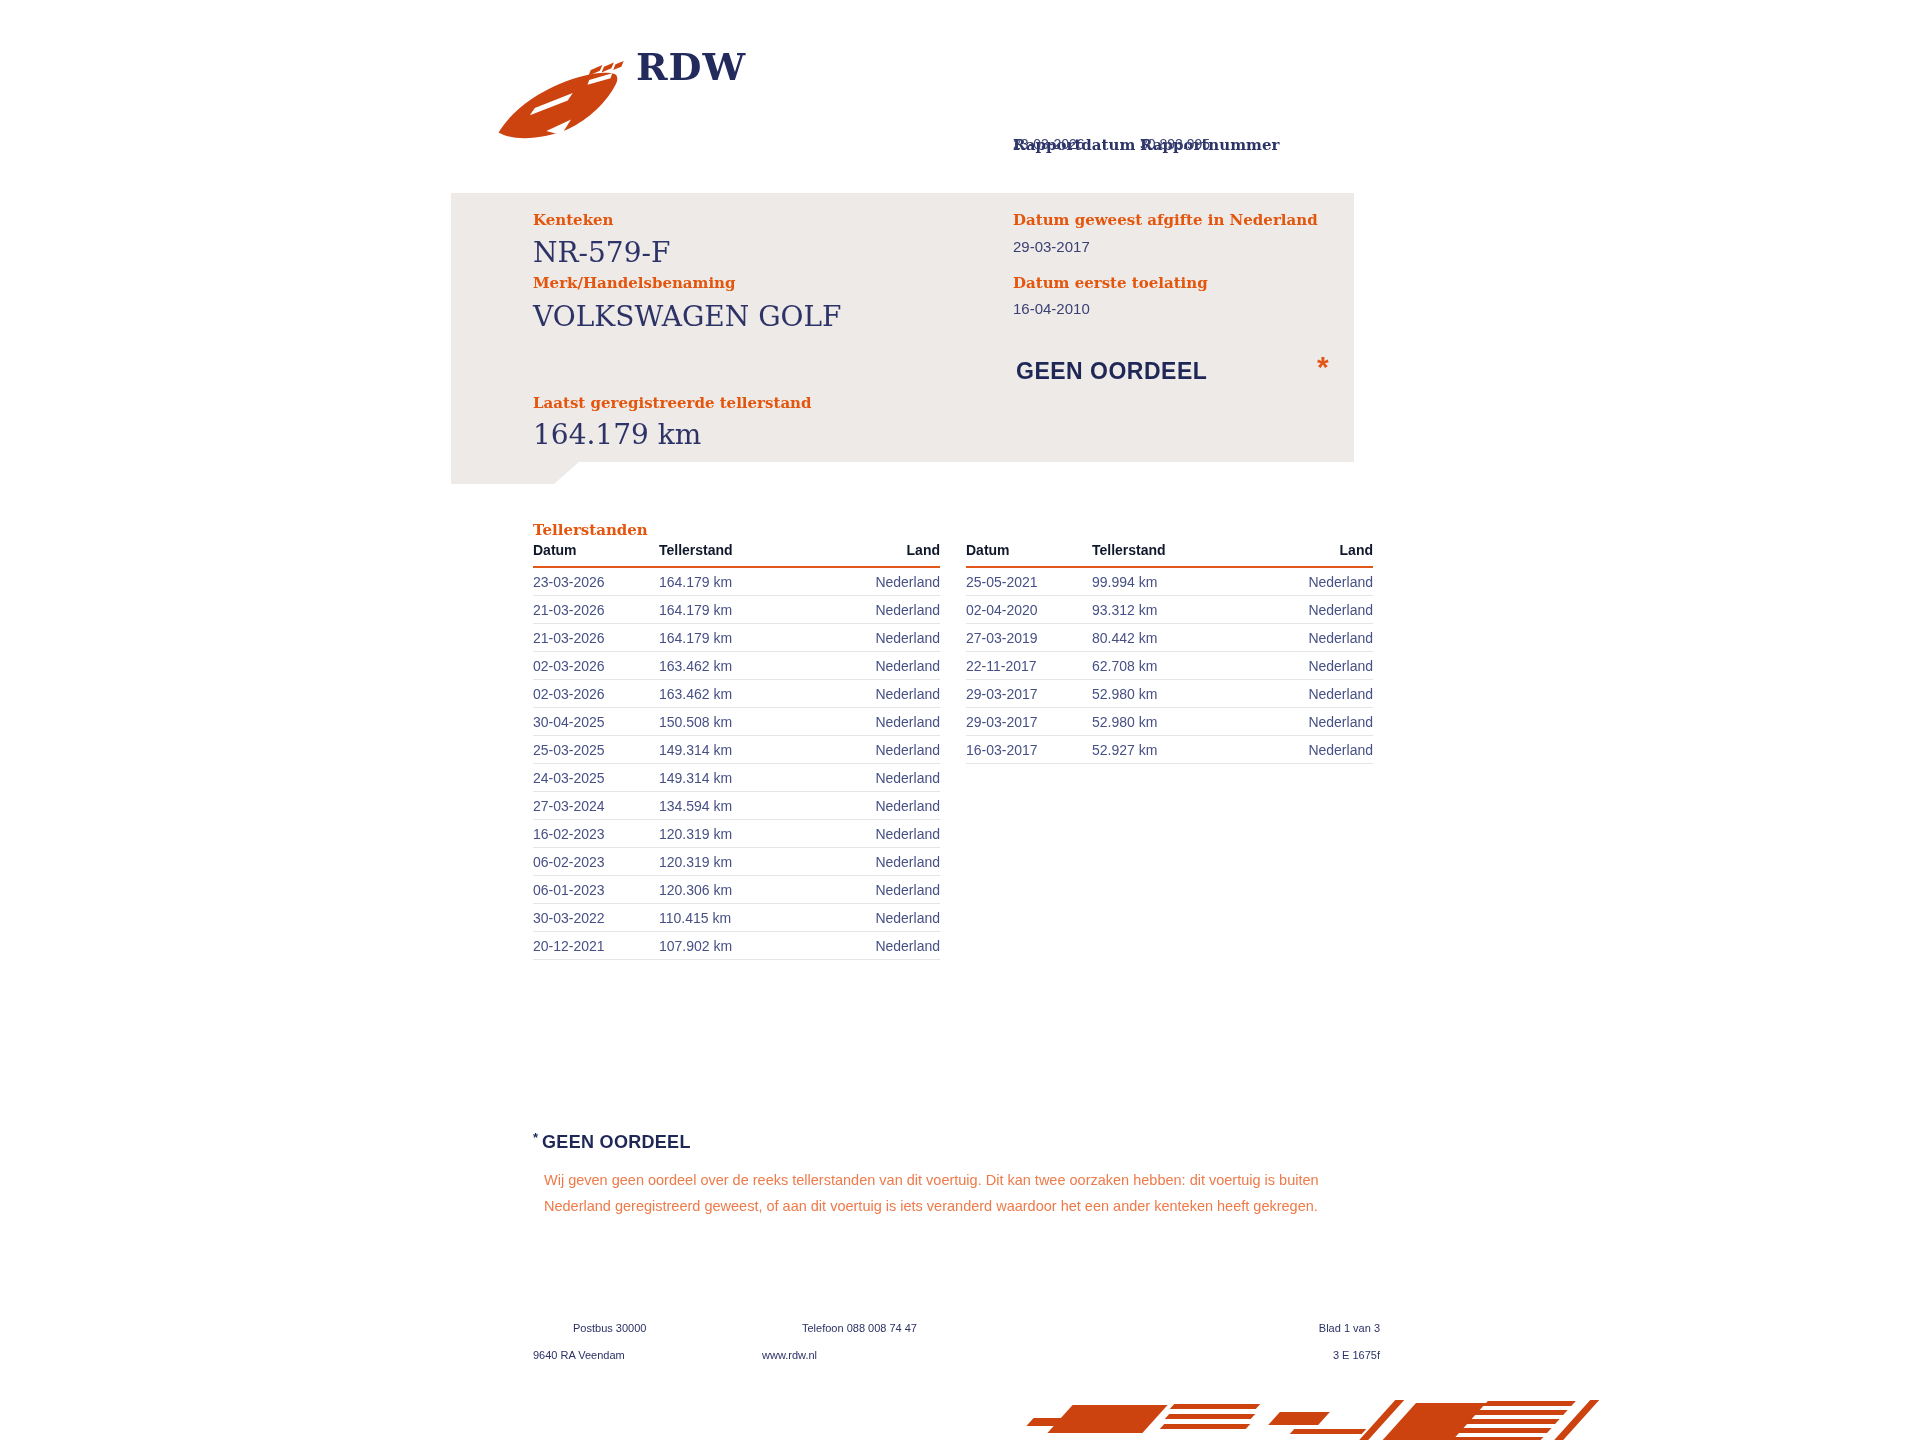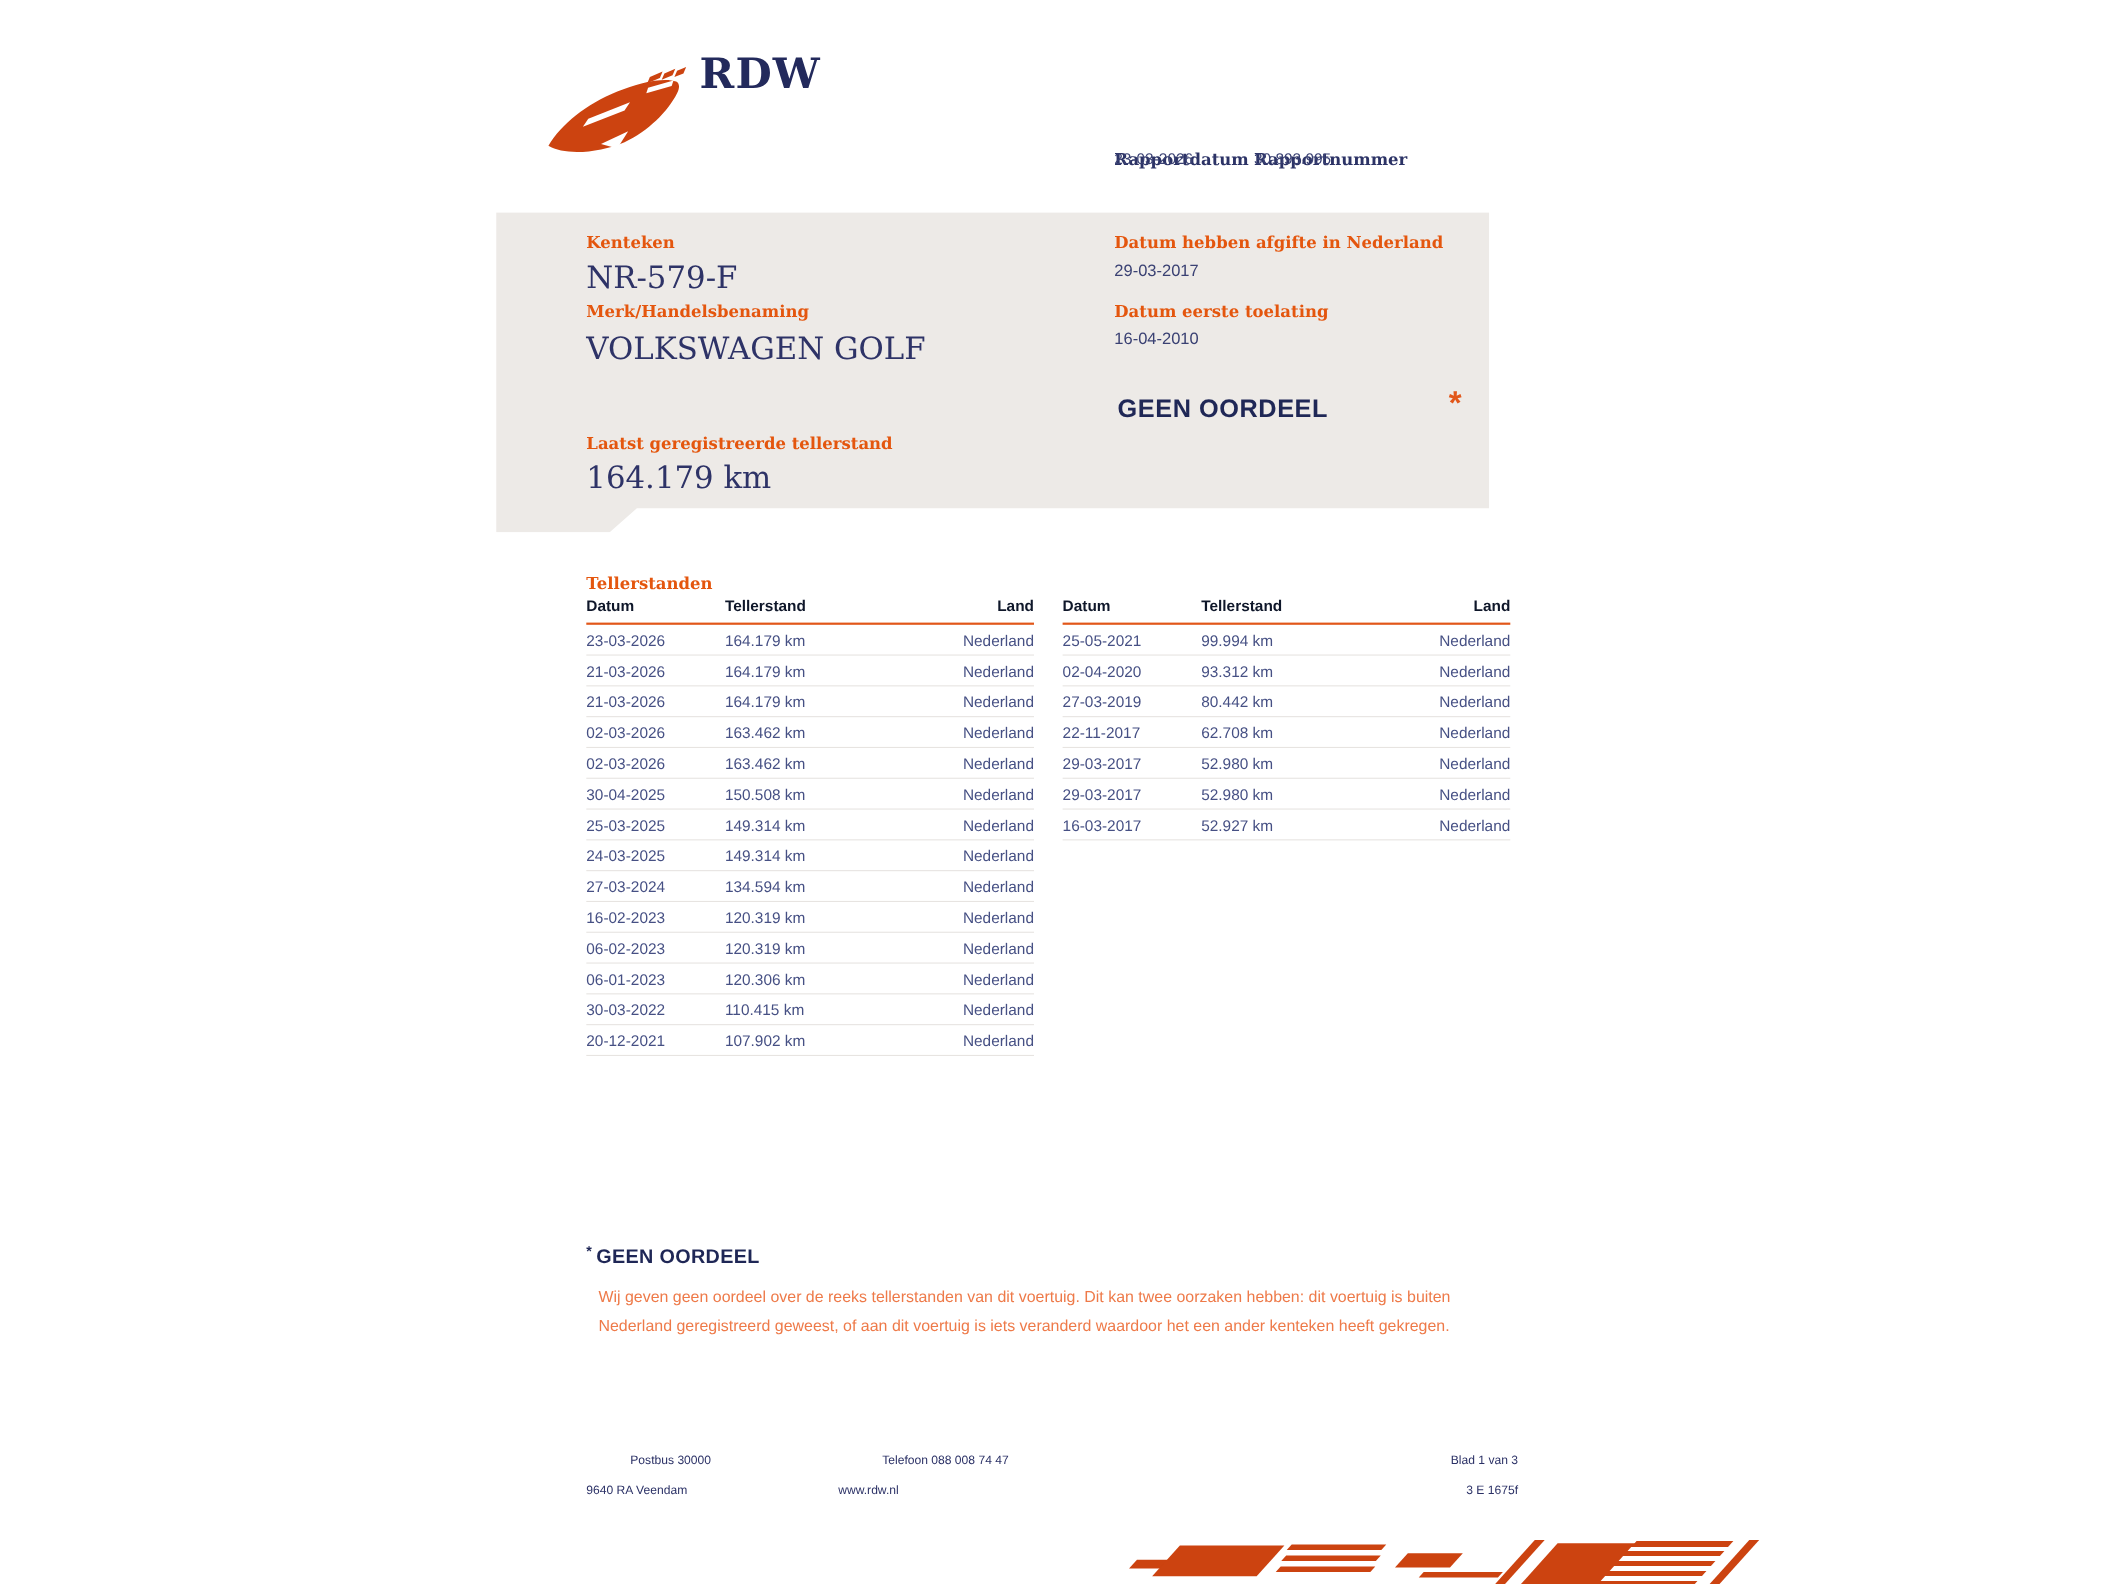--- a/index.html
+++ b/index.html
@@ -122,21 +122,21 @@
 
   <div class="abs veh-box"></div>
 
   <div class="abs fld-label col-l" style="top:211px;">Kenteken</div>
   <div class="abs fld-big col-l" style="top:236px;">NR-579-F</div>
   <div class="abs fld-label col-l" style="top:274px;">Merk/Handelsbenaming</div>
   <div class="abs fld-big col-l" style="top:300px;">VOLKSWAGEN GOLF</div>
   <div class="abs fld-label col-l" style="top:394px;">Laatst geregistreerde tellerstand</div>
   <div class="abs fld-big col-l" style="top:418px;">164.179 km</div>
 
-  <div class="abs fld-label col-r" style="top:211px;">Datum hebben afgifte in Nederland</div>
+  <div class="abs fld-label col-r" style="top:211px;">Datum geweest afgifte in Nederland</div>
   <div class="abs fld-small col-r" style="top:238px;">29-03-2017</div>
   <div class="abs fld-label col-r" style="top:274px;">Datum eerste toelating</div>
   <div class="abs fld-small col-r" style="top:300px;">16-04-2010</div>
 
   <div class="abs verdict">GEEN OORDEEL</div>
   <div class="abs verdict-star">*</div>
 
   <div class="abs section-label">Tellerstanden</div>
 
   <div class="abs mtable mtable-left">

